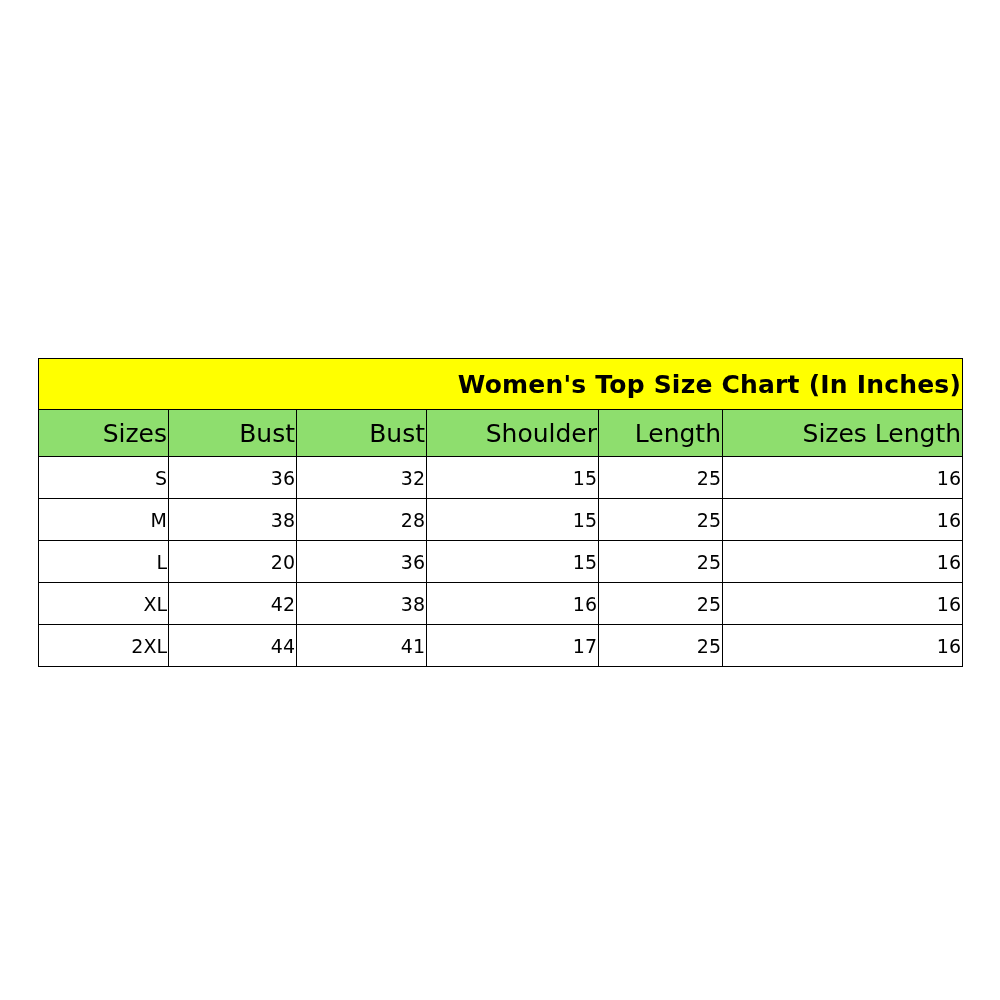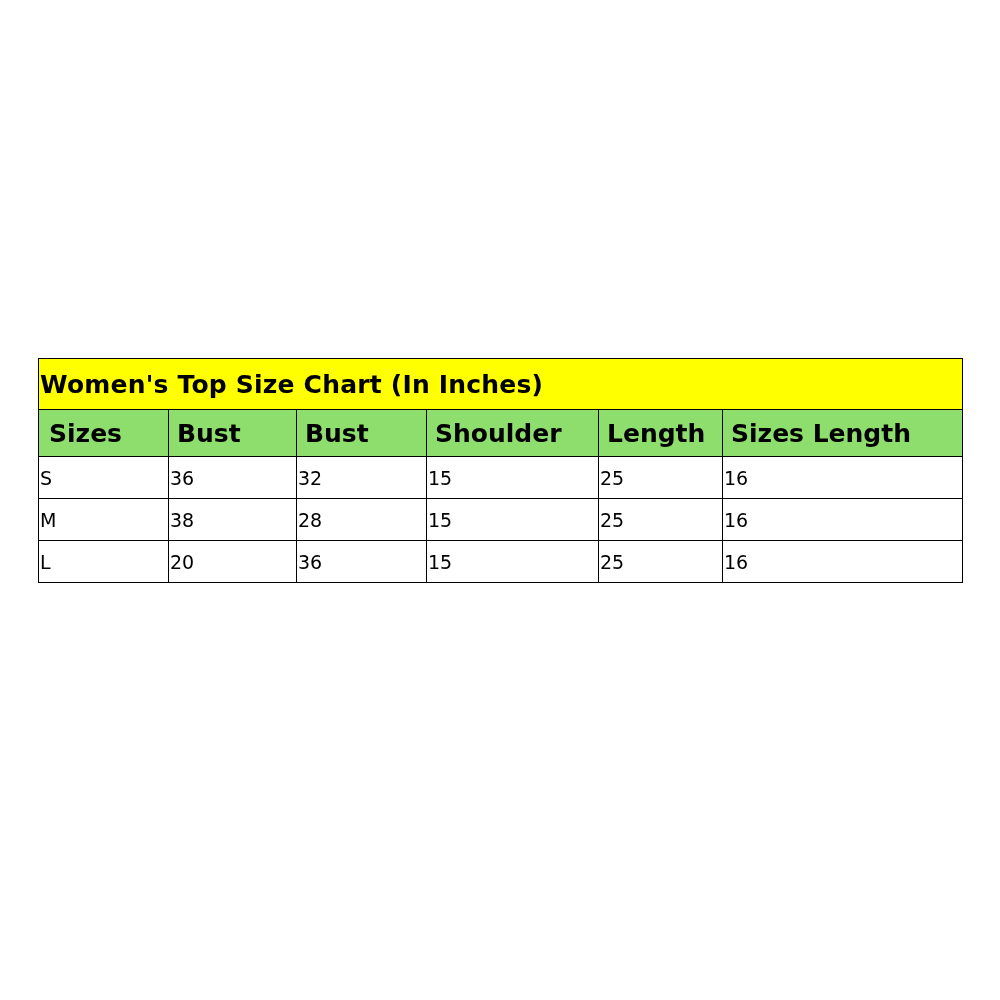--- a/index.html
+++ b/index.html
@@ -23,37 +23,37 @@
     left: 38px;
     top: 358px;
     width: 924px;
     border-collapse: collapse;
     table-layout: fixed;
     background: #ffffff;
   }
 
   #size-chart td, #size-chart th {
     border: 1px solid #000000;
-    text-align: left;
+    text-align: right;
     vertical-align: middle;
     color: #000000;
   }
 
   .title-cell {
     background: #ffff00;
     font-size: 25px;
     font-weight: bold;
     height: 48px;
     letter-spacing: 0.2px;
   }
 
   .header-cell {
     background: #8ede6e;
     font-size: 25px;
-    font-weight: bold;
+    font-weight: normal;
     height: 44px;
     padding-left: 8px;
     text-align: left;
   }
 
   .header-cell.first {
     padding-left: 10px;
   }
 
   .data-cell {
@@ -115,16 +115,32 @@
         <td class="data-cell">16</td>
       </tr>
       <tr>
         <td class="data-cell">L</td>
         <td class="data-cell">20</td>
         <td class="data-cell">36</td>
         <td class="data-cell">15</td>
         <td class="data-cell">25</td>
         <td class="data-cell">16</td>
       </tr>
+      <tr>
+        <td class="data-cell">XL</td>
+        <td class="data-cell">42</td>
+        <td class="data-cell">38</td>
+        <td class="data-cell">16</td>
+        <td class="data-cell">25</td>
+        <td class="data-cell">16</td>
+      </tr>
+      <tr>
+        <td class="data-cell">2XL</td>
+        <td class="data-cell">44</td>
+        <td class="data-cell">41</td>
+        <td class="data-cell">17</td>
+        <td class="data-cell">25</td>
+        <td class="data-cell">16</td>
+      </tr>
     </tbody>
   </table>
 
 </div>
 
 </body></html>

